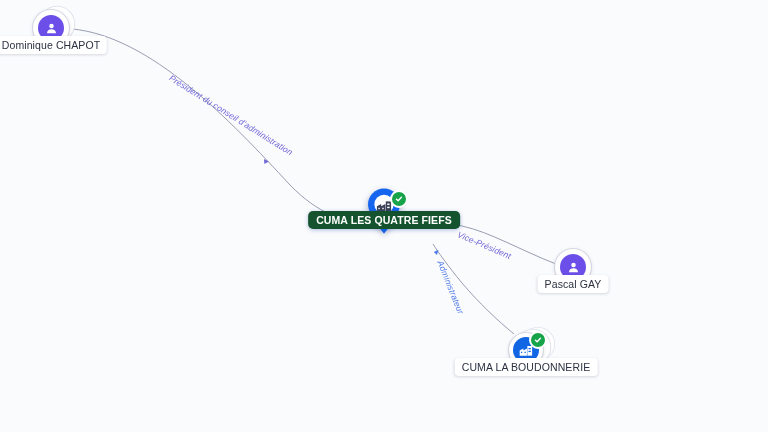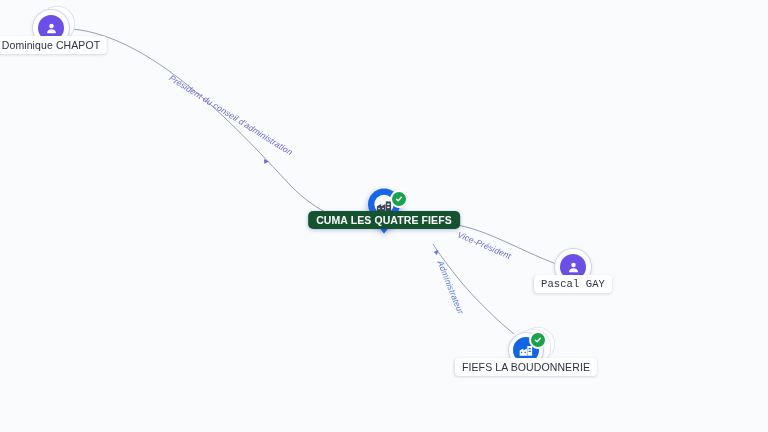--- a/index.html
+++ b/index.html
@@ -194,21 +194,21 @@
         <div class="badge-check" style="right:-1px;top:3px;">
           <svg viewBox="0 0 12 12" xmlns="http://www.w3.org/2000/svg">
             <path d="M2.2,6.2 L4.7,8.7 L9.6,3.5" fill="none" stroke="#ffffff" stroke-width="2.1" stroke-linecap="round" stroke-linejoin="round"></path>
           </svg>
         </div>
       </div>
       <div class="node-label selected" style="top:24px;">CUMA LES QUATRE FIEFS</div>
     </div>
   </div>
 
-  <div class="node" style="left:573px;top:267px;font-family:Liberation Mono, monospace;">
+  <div class="node" style="left:573px;top:267px;">
     <div class="node-hit">
       <div class="avatar-ring">
         <div class="avatar-disc">
           <svg viewBox="0 0 24 24" xmlns="http://www.w3.org/2000/svg">
             <circle cx="12" cy="8" r="3.6" fill="#ffffff"></circle>
             <path d="M4.8,19.5 C4.8,15.4 8.1,13.2 12,13.2 C15.9,13.2 19.2,15.4 19.2,19.5 Z" fill="#ffffff"></path>
           </svg>
         </div>
       </div>
       <div class="node-label plain" style="top:26px;">Pascal GAY</div>
@@ -229,17 +229,17 @@
             <rect x="15.8" y="9" width="3.4" height="1.9" fill="#1266e3"></rect>
             <rect x="15.8" y="13.2" width="3.4" height="1.9" fill="#1266e3"></rect>
           </svg>
         </div>
         <div class="badge-check" style="right:-4px;top:-2px;">
           <svg viewBox="0 0 12 12" xmlns="http://www.w3.org/2000/svg">
             <path d="M2.2,6.2 L4.7,8.7 L9.6,3.5" fill="none" stroke="#ffffff" stroke-width="2.1" stroke-linecap="round" stroke-linejoin="round"></path>
           </svg>
         </div>
       </div>
-      <div class="node-label plain" style="top:25px;">FIEFS LA BOUDONNERIE</div>
+      <div class="node-label plain" style="top:25px;">CUMA LA BOUDONNERIE</div>
     </div>
   </div>
 
 </div>
 
 </body></html>

